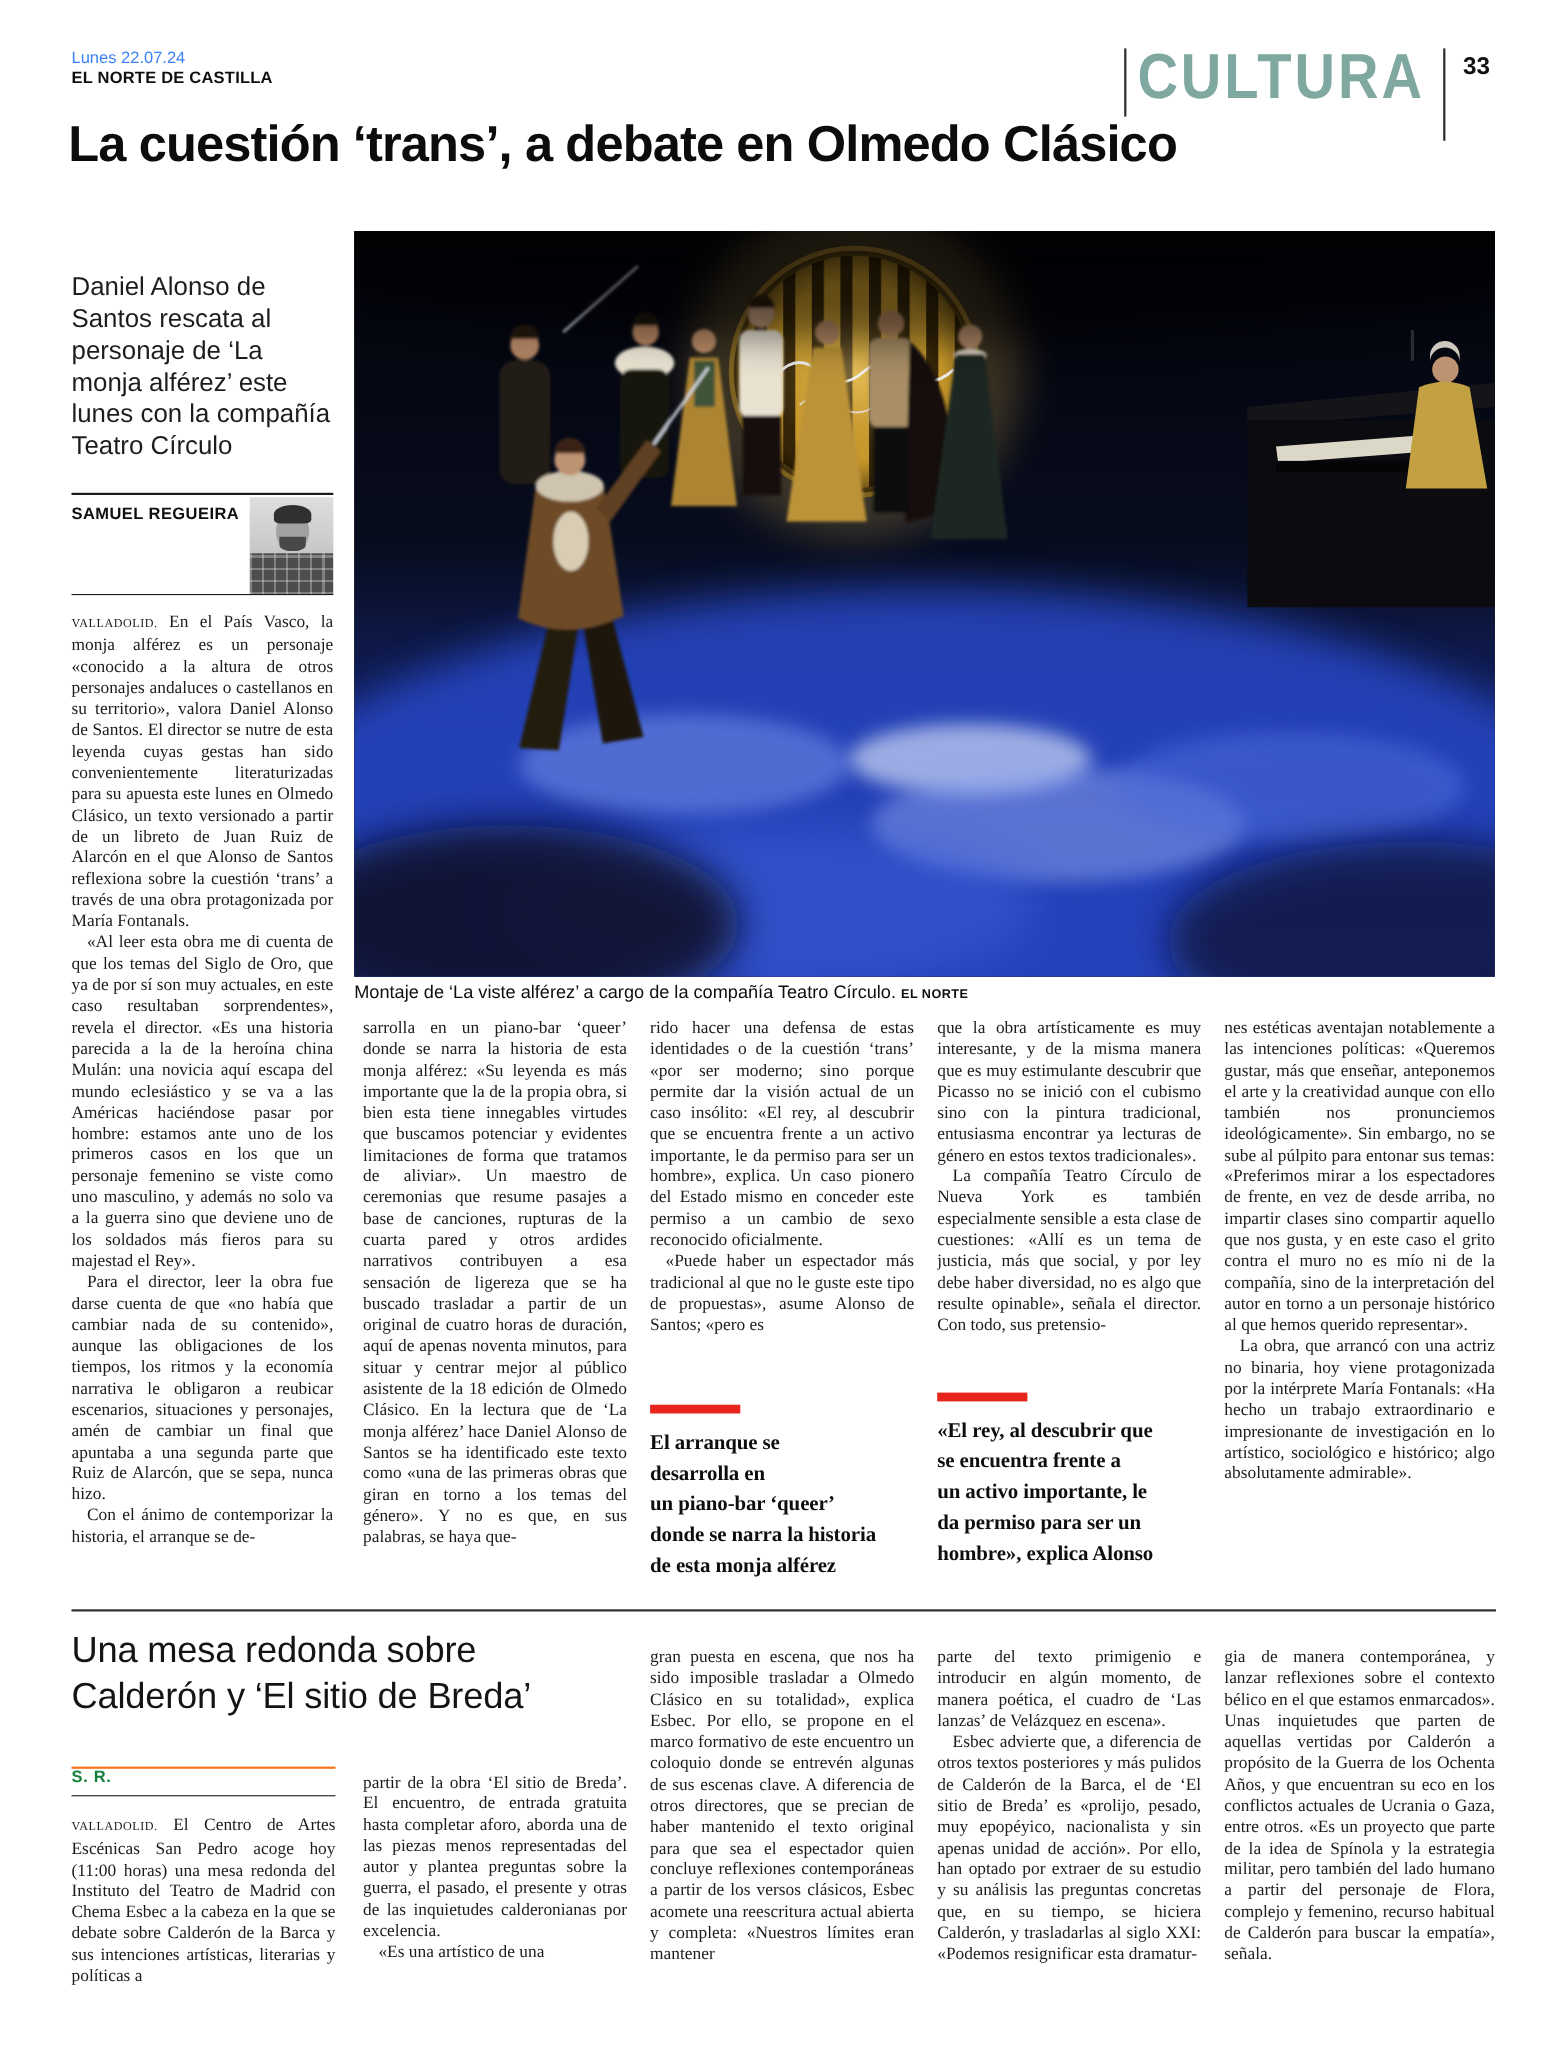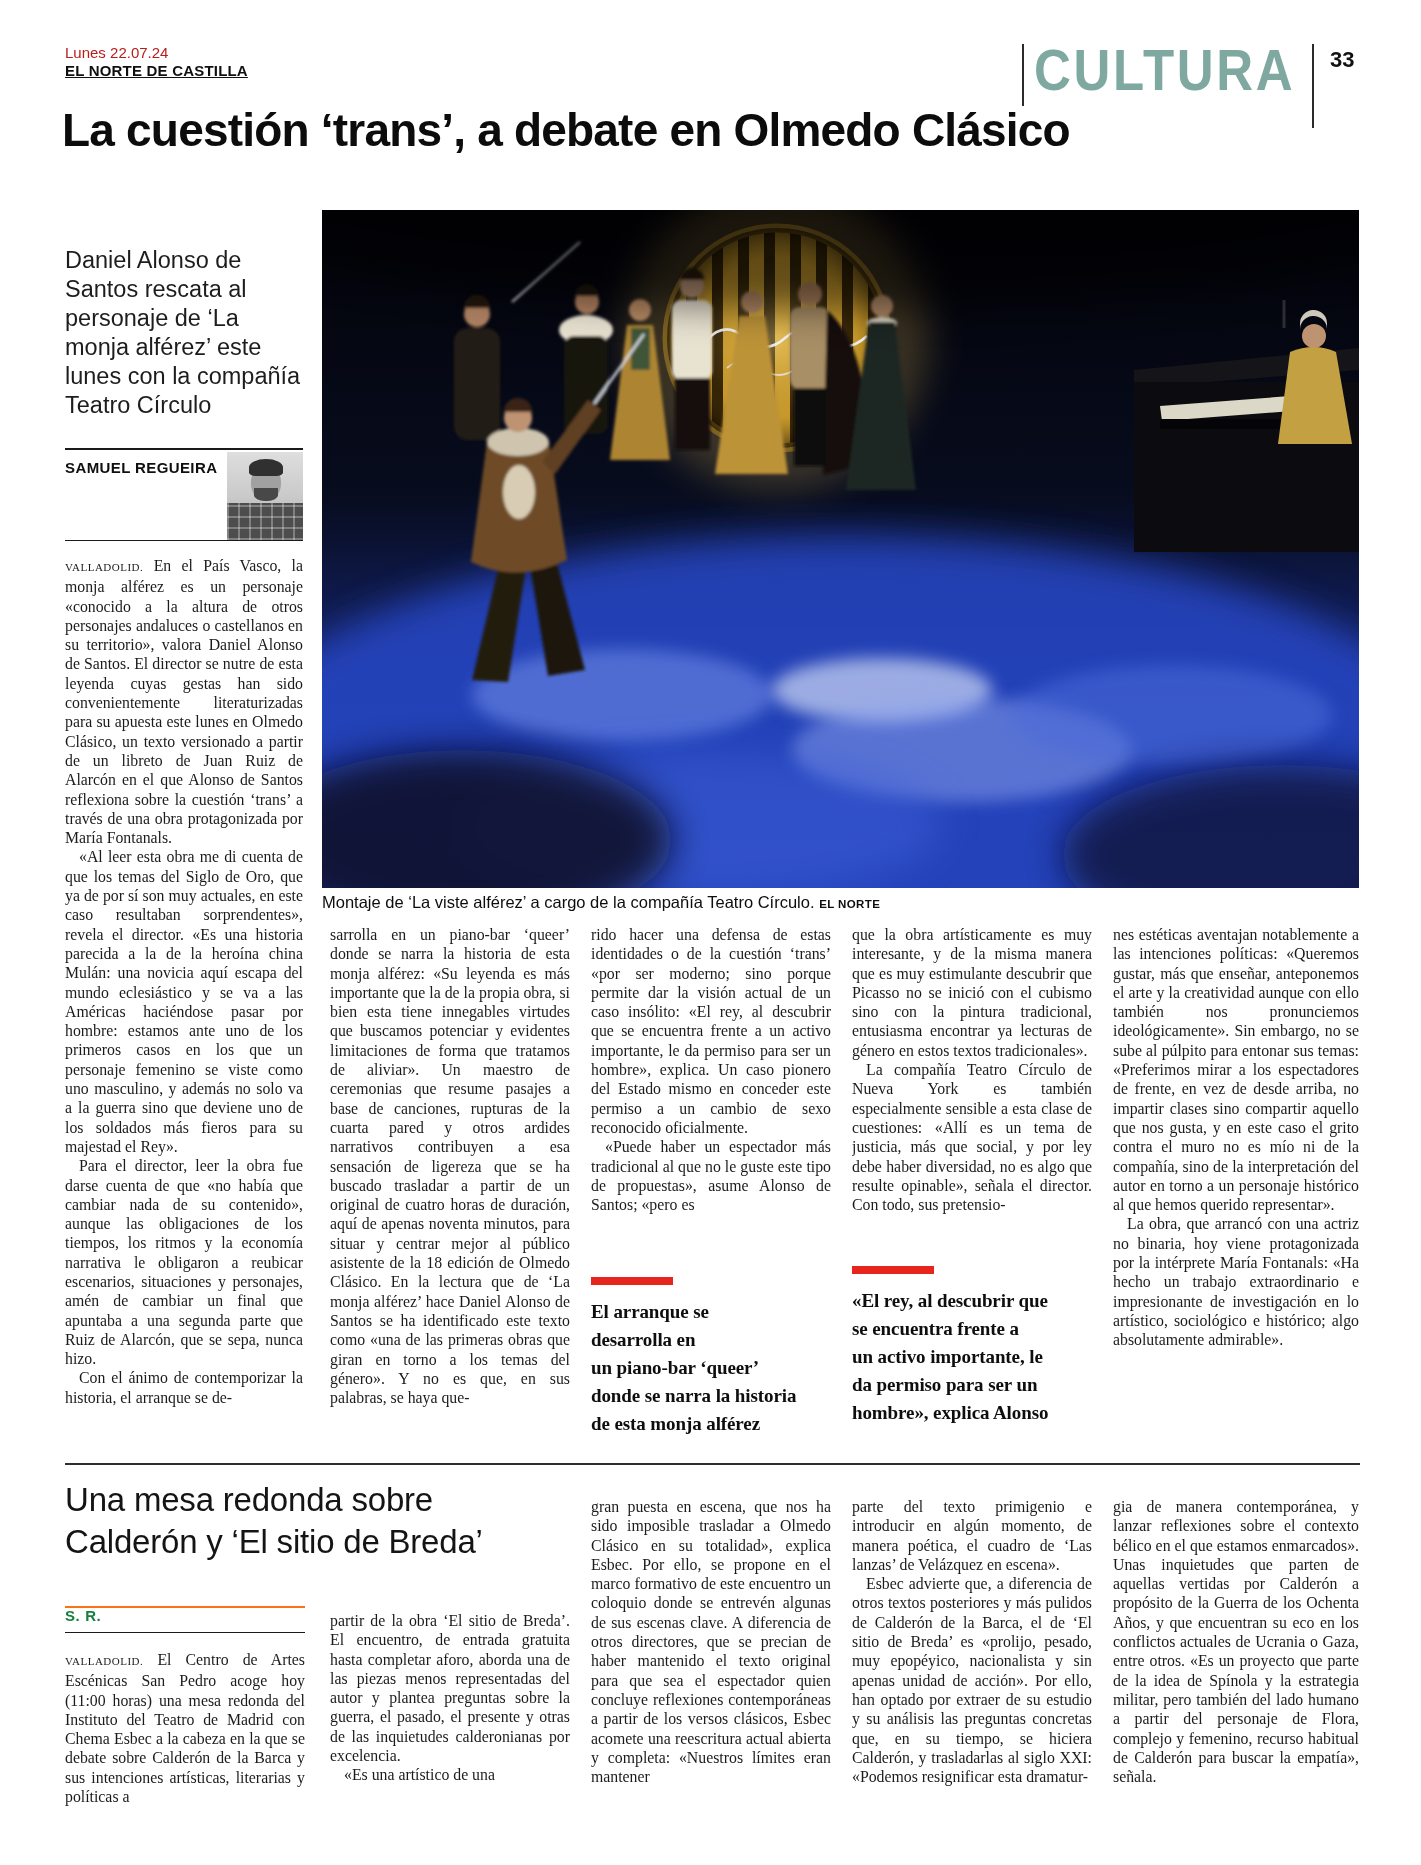--- a/index.html
+++ b/index.html
@@ -1,20 +1,20 @@
 <!DOCTYPE html>
 <html lang="es"><head>
 <meta charset="utf-8">
 <style>
   html,body{margin:0;padding:0;background:#e8e8e8;}
   .page{position:relative;width:1421px;height:1865px;background:#ffffff;overflow:hidden;
         font-family:"Liberation Serif",serif;color:#1b1b1b;}
   
-  .date{position:absolute;left:65px;top:44px;font:15px/18px "Liberation Sans",sans-serif;color:#b91c1c;}
-  .masthead{position:absolute;left:65px;top:62px;font:bold 15px/18px "Liberation Sans",sans-serif;color:#0f0f0f;letter-spacing:.2px;text-decoration:underline;}
+  .date{position:absolute;left:65px;top:44px;font:15px/18px "Liberation Sans",sans-serif;color:#3b82f6;}
+  .masthead{position:absolute;left:65px;top:62px;font:bold 15px/18px "Liberation Sans",sans-serif;color:#0f0f0f;letter-spacing:.2px;}
   .sec-bar{position:absolute;width:2px;background:#2b2b2b;}
   .sec-bar.l{left:1022px;top:44px;height:62px;}
   .sec-bar.r{left:1312px;top:44px;height:84px;}
   .section-title{position:absolute;left:1034px;top:40px;font:bold 58px/60px "Liberation Sans",sans-serif;
                  letter-spacing:3px;transform:scaleX(.88);transform-origin:left top;}
   .page-num{position:absolute;left:1330px;top:48px;font:bold 22px/24px "Liberation Sans",sans-serif;color:#111;}
   
   .headline{position:absolute;left:62px;top:104px;width:1310px;margin:0;
             font:bold 46px/52px "Liberation Sans",sans-serif;letter-spacing:-.8px;color:#0c0c0c;}
   .deck{position:absolute;left:65px;top:246px;width:238px;

